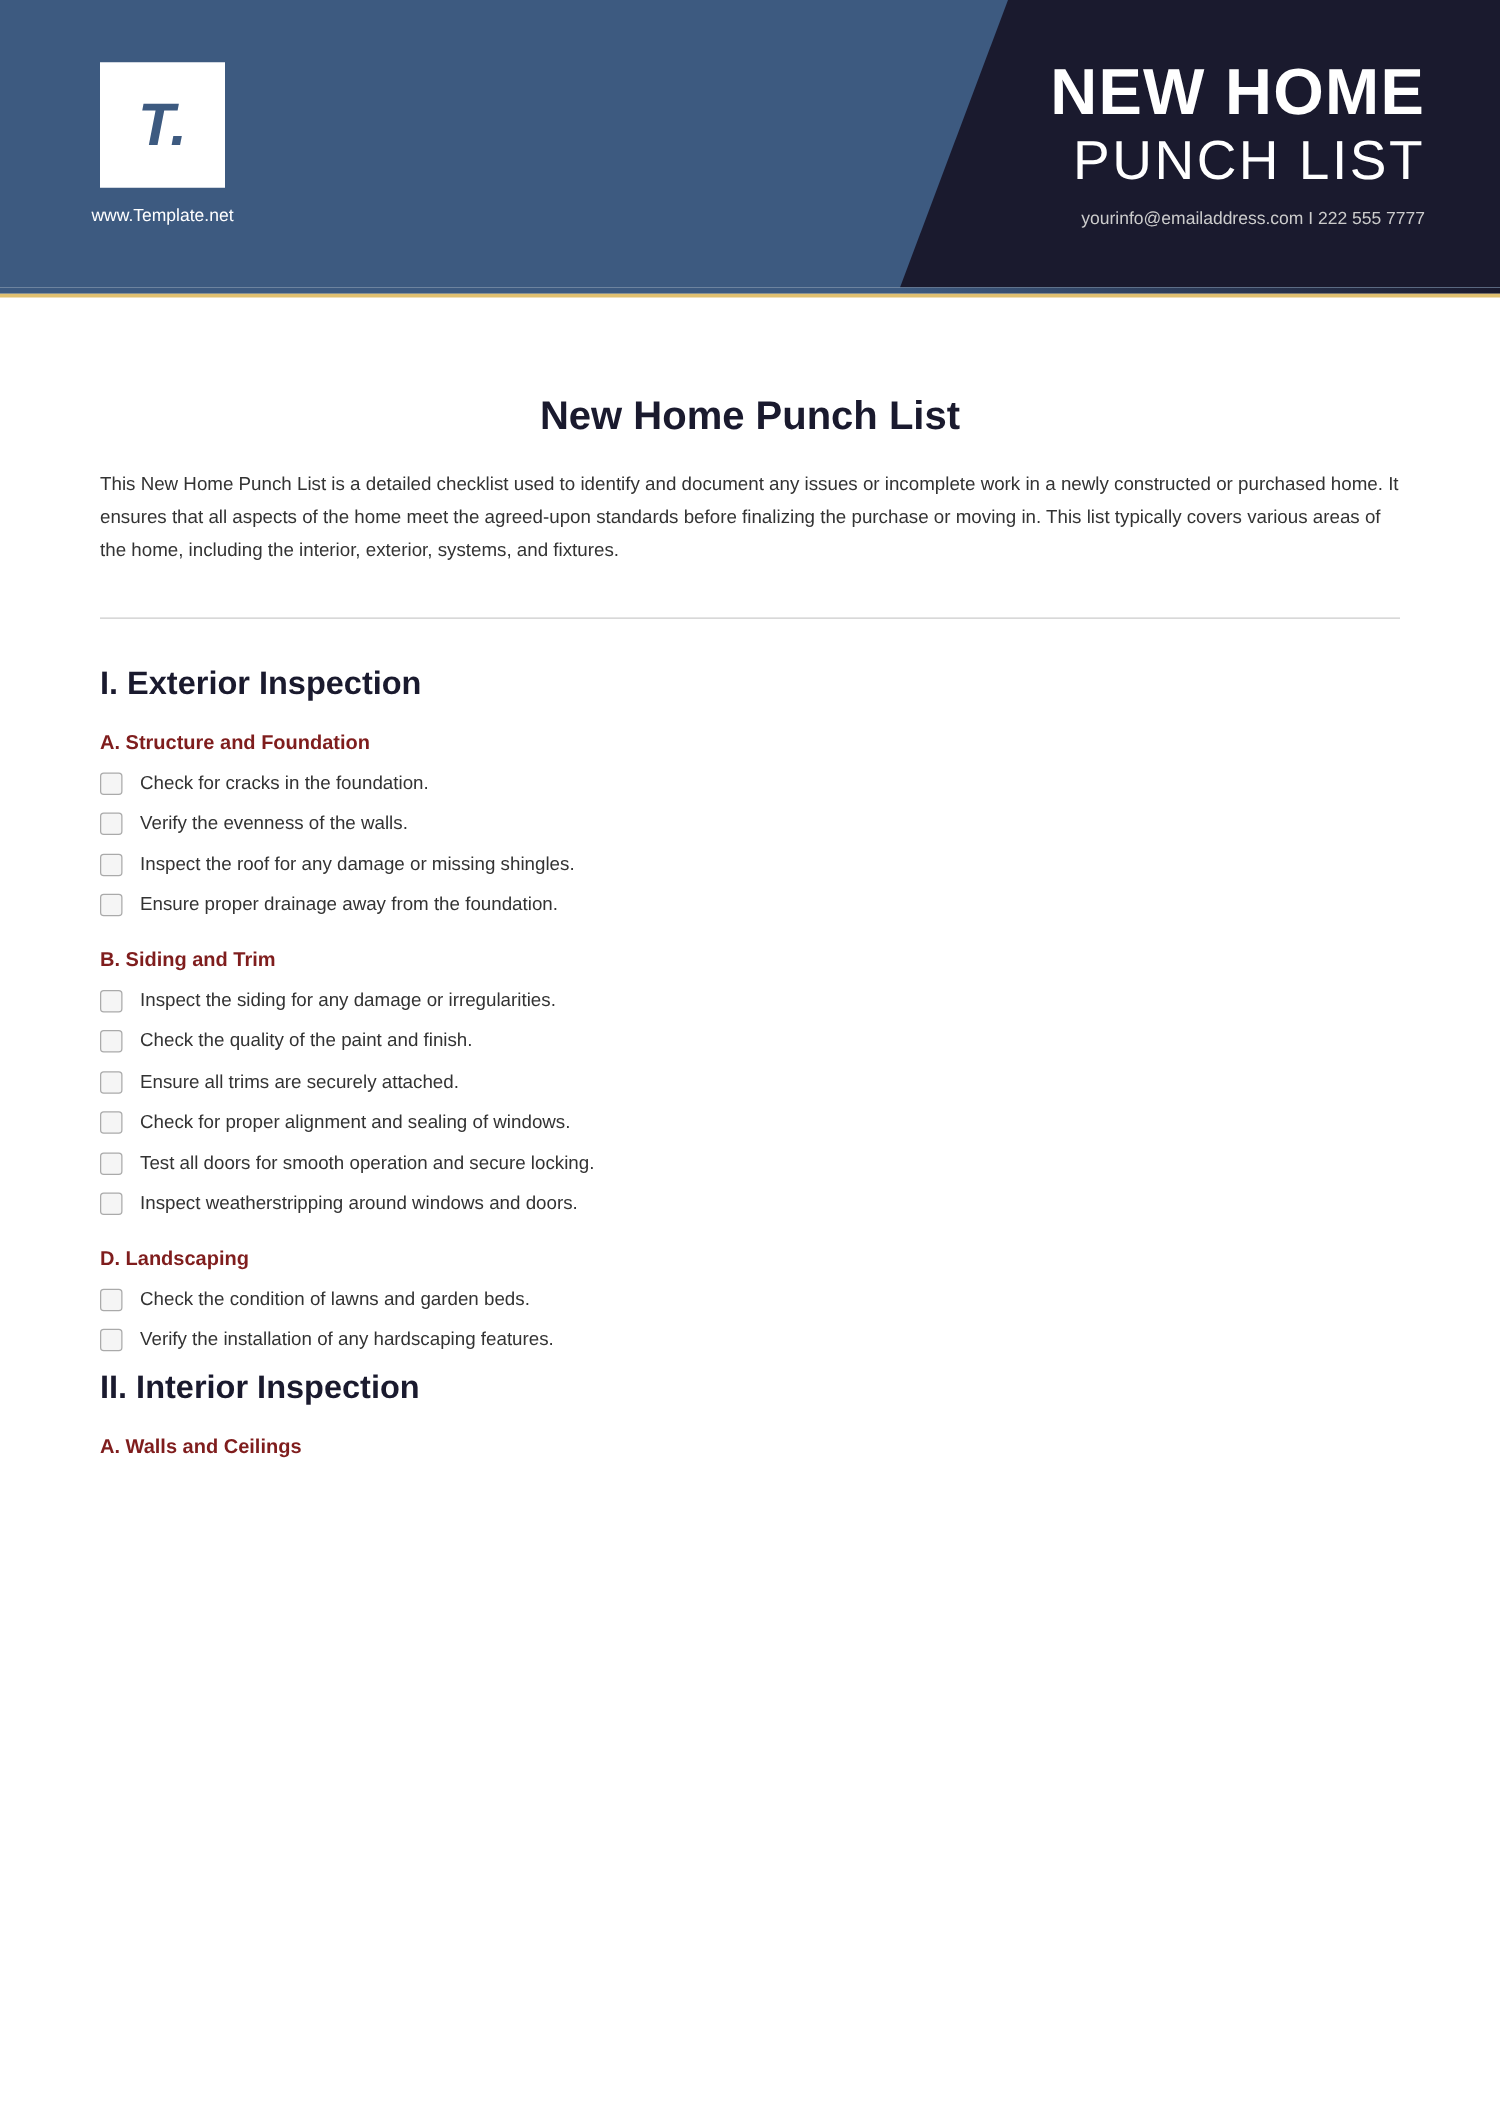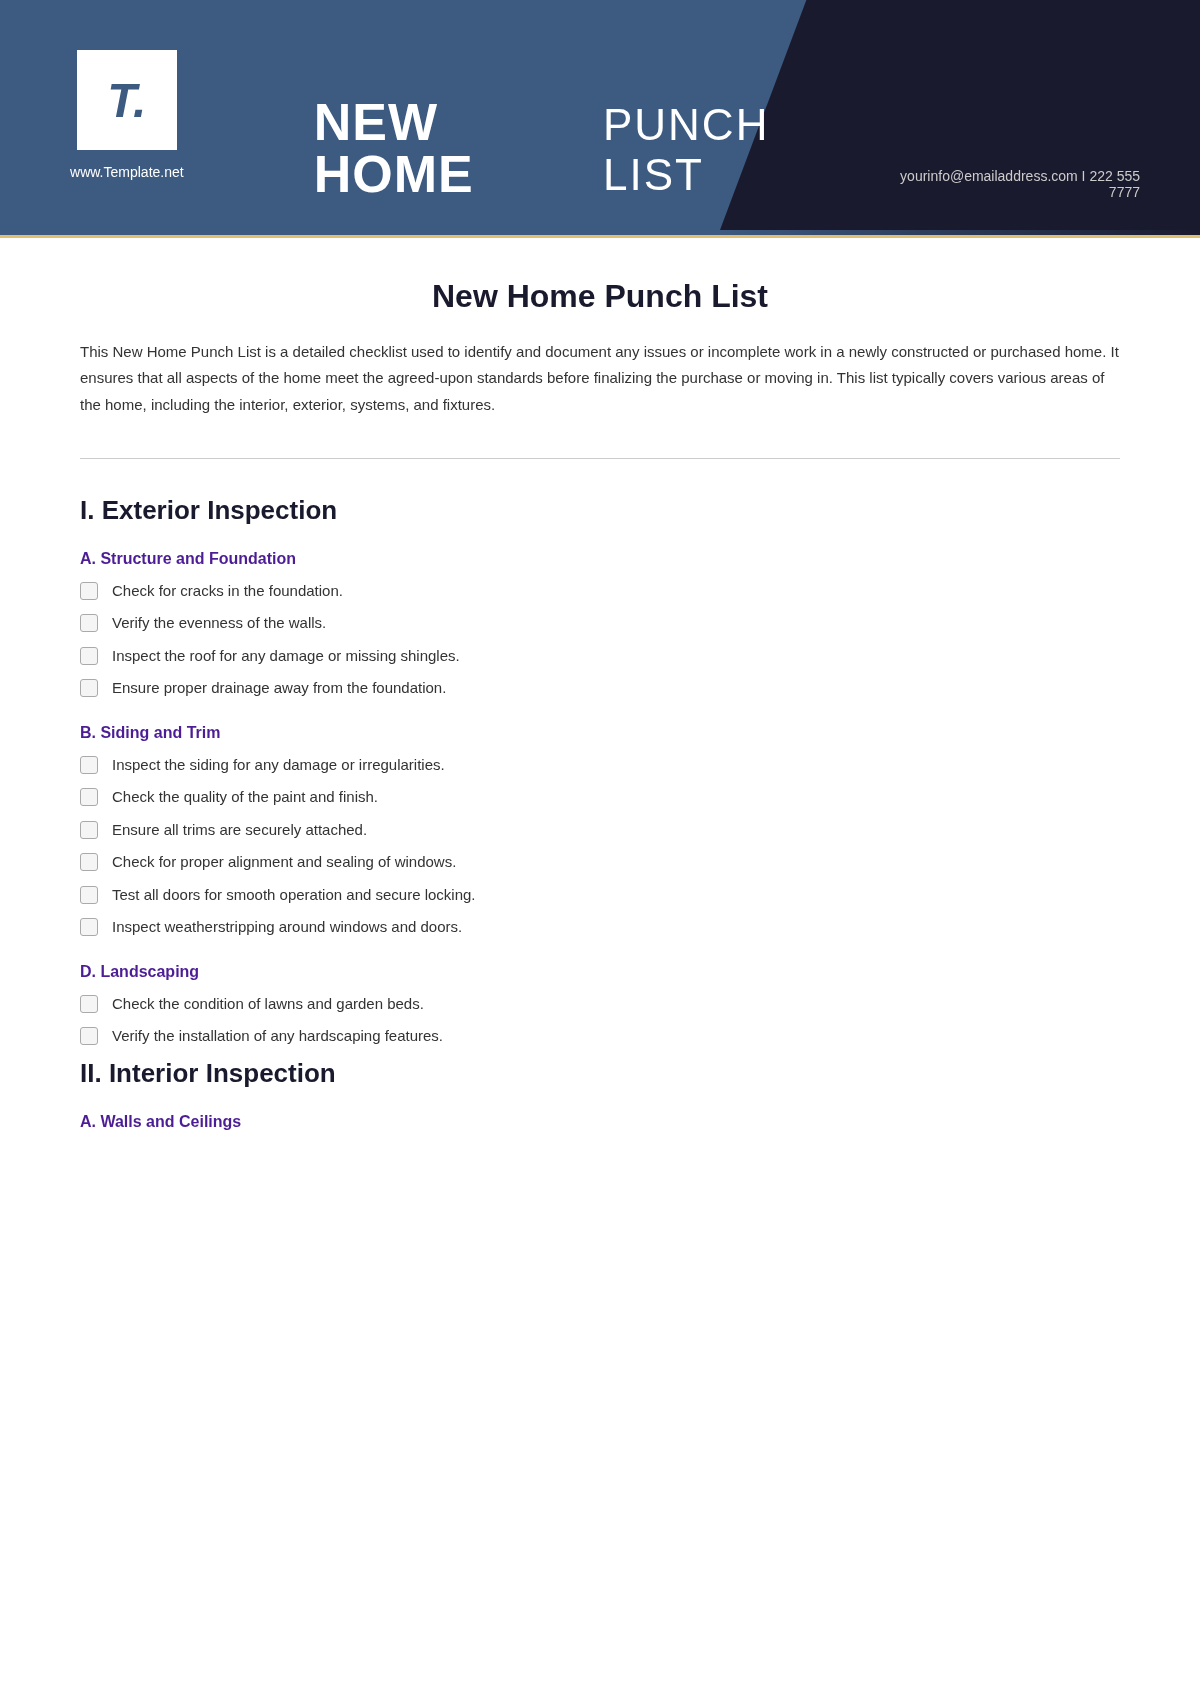--- a/index.html
+++ b/index.html
@@ -58,20 +58,21 @@
       width: 480px;
       height: 100%;
       background: #1a1a2e;
       clip-path: polygon(18% 0, 100% 0, 100% 100%, 0% 100%);
       z-index: 1;
     }
 
     .header-right {
       margin-left: auto;
       display: flex;
+      flex-direction: column;
       justify-content: center;
       align-items: flex-end;
       padding: 30px 60px;
       z-index: 2;
     }
 
     .header-title-main {
       font-size: 52px;
       font-weight: 900;
       color: #fff;
@@ -97,21 +98,21 @@
     }
 
     .header-accent-bar {
       height: 8px;
       background: linear-gradient(to right, #3d5a80 60%, #1a1a2e 100%);
       border-bottom: 3px solid #e0c070;
     }
 
     
     .main-content {
-      padding: 40px 80px 80px 80px;
+      padding: 76px 80px 80px 80px;
     }
 
     .doc-title {
       font-size: 32px;
       font-weight: 700;
       text-align: center;
       color: #1a1a2e;
       margin-bottom: 24px;
     }
 
@@ -132,21 +133,21 @@
       font-size: 26px;
       font-weight: 700;
       color: #1a1a2e;
       margin-bottom: 22px;
       margin-top: 10px;
     }
 
     .subsection-title {
       font-size: 16px;
       font-weight: 700;
-      color: #4c1d95;
+      color: #7f1d1d;
       margin-bottom: 12px;
       margin-top: 24px;
     }
 
     .checklist {
       list-style: none;
       margin-bottom: 8px;
     }
 
     .checklist li {

